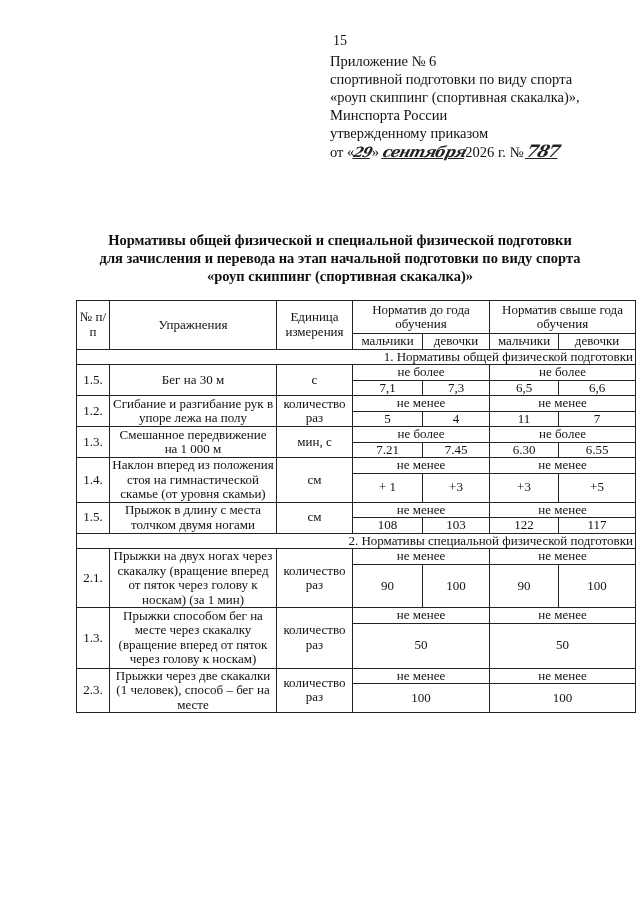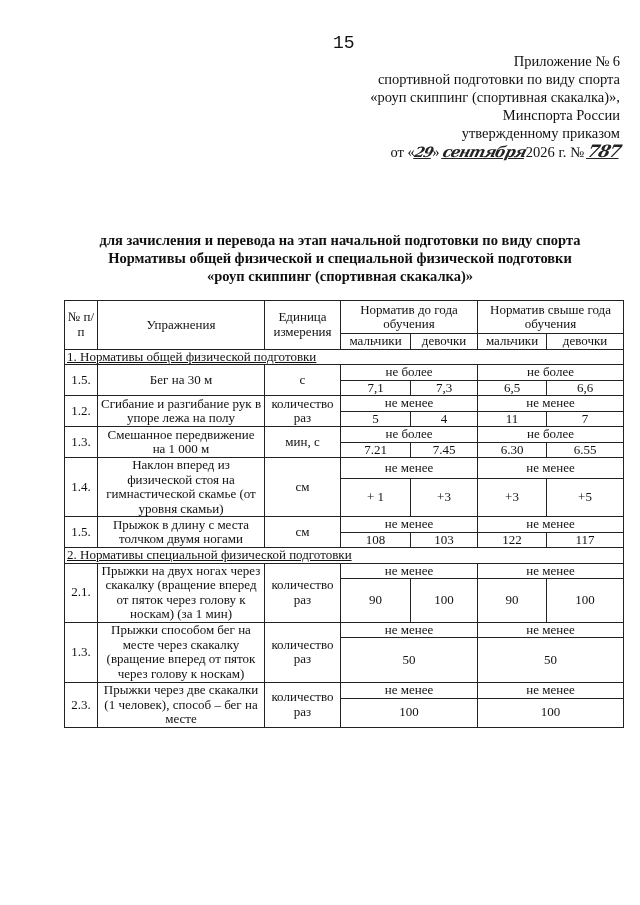--- a/index.html
+++ b/index.html
@@ -1,52 +1,52 @@
 <!DOCTYPE html>
 <html><head>
   <meta charset="utf-8">
   <style>
     html, body { margin: 0; padding: 0; background: #ffffff; }
     body {
       width: 640px; height: 905px; position: relative; overflow: hidden;
       font-family: "Liberation Serif", "DejaVu Serif", serif; color: #111;
     }
     .page-number {
-      position: absolute; left: 333px; top: 33px; font-size: 18px; font-family: Liberation Mono, monospace;
+      position: absolute; left: 333px; top: 33px; font-size: 14px;
     }
     .appendix {
       position: absolute; left: 330px; top: 52px; width: 290px;
-      text-align: right; font-size: 14.5px; line-height: 18px;
+      text-align: left; font-size: 14.5px; line-height: 18px;
     }
     .appendix .line { display: block; white-space: nowrap; }
     .date-line { position: relative; }
     .hand {
       font-family: "DejaVu Serif", serif; font-style: italic; font-weight: bold;
       color: #222; text-decoration: underline; letter-spacing: -1px;
       display: inline-block; transform: skewX(-15deg);
     }
     .hand.day { font-size: 14px; }
     .hand.month { font-size: 15px; }
     .hand.num { font-size: 17px; }
     .doc-title {
       position: absolute; left: 60px; top: 231px; width: 560px;
       text-align: center; font-weight: bold; font-size: 14.5px; line-height: 18px;
     }
     .doc-title .line { display: block; white-space: nowrap; }
     table.norms {
-      position: absolute; left: 64px; top: 300px; width: 559px;
+      position: absolute; left: 76px; top: 300px; width: 559px;
       border-collapse: collapse; table-layout: fixed;
       font-size: 13px; line-height: 14.5px;
     }
     table.norms td, table.norms th {
       border: 1px solid #222; text-align: center; vertical-align: middle;
       padding: 0 2px; font-weight: normal;
     }
     .section-row td { height: 14px; padding-left: 0; }
-    .section-row td span { display: block; text-align: left; text-decoration: underline; }
+    .section-row td span { display: block; text-align: right; }
     .qual td { height: 13px; }
     .val td { height: 14px; }
   </style>
 </head>
 <body>
 
 <div class="page-number">15</div>
 
 <div class="appendix">
   <span class="line">Приложение № 6</span>
@@ -55,22 +55,22 @@
   <span class="line">Минспорта России</span>
   <span class="line">утвержденному приказом</span>
   <span class="line date-line">
     <span>от «</span><span class="hand day">29</span><span>»</span>
     <span class="hand month">сентября</span><span>2026 г. №</span>
     <span class="hand num">787</span>
   </span>
 </div>
 
 <div class="doc-title">
+  <span class="line">Нормативы общей физической и специальной физической подготовки</span>
   <span class="line">для зачисления и перевода на этап начальной подготовки по виду спорта</span>
-  <span class="line">Нормативы общей физической и специальной физической подготовки</span>
   <span class="line">«роуп скиппинг (спортивная скакалка)»</span>
 </div>
 
 <table class="norms">
   <colgroup>
     <col style="width:33px">
       <col style="width:167px">
       <col style="width:76px">
     <col style="width:70px">
       <col style="width:67px">
@@ -135,21 +135,21 @@
   </tr>
   <tr class="val">
     <td>7.21</td>
     <td>7.45</td>
     <td>6.30</td>
     <td>6.55</td>
   </tr>
 
   <tr class="qual">
     <td rowspan="2">1.4.</td>
-    <td rowspan="2">Наклон вперед из физической стоя на гимнастической скамье (от уровня скамьи)</td>
+    <td rowspan="2">Наклон вперед из положения стоя на гимнастической скамье (от уровня скамьи)</td>
     <td rowspan="2">см</td>
     <td colspan="2">не менее</td>
     <td colspan="2">не менее</td>
   </tr>
   <tr style="height:29px">
     <td>+ 1</td>
     <td>+3</td>
     <td>+3</td>
     <td>+5</td>
   </tr>

